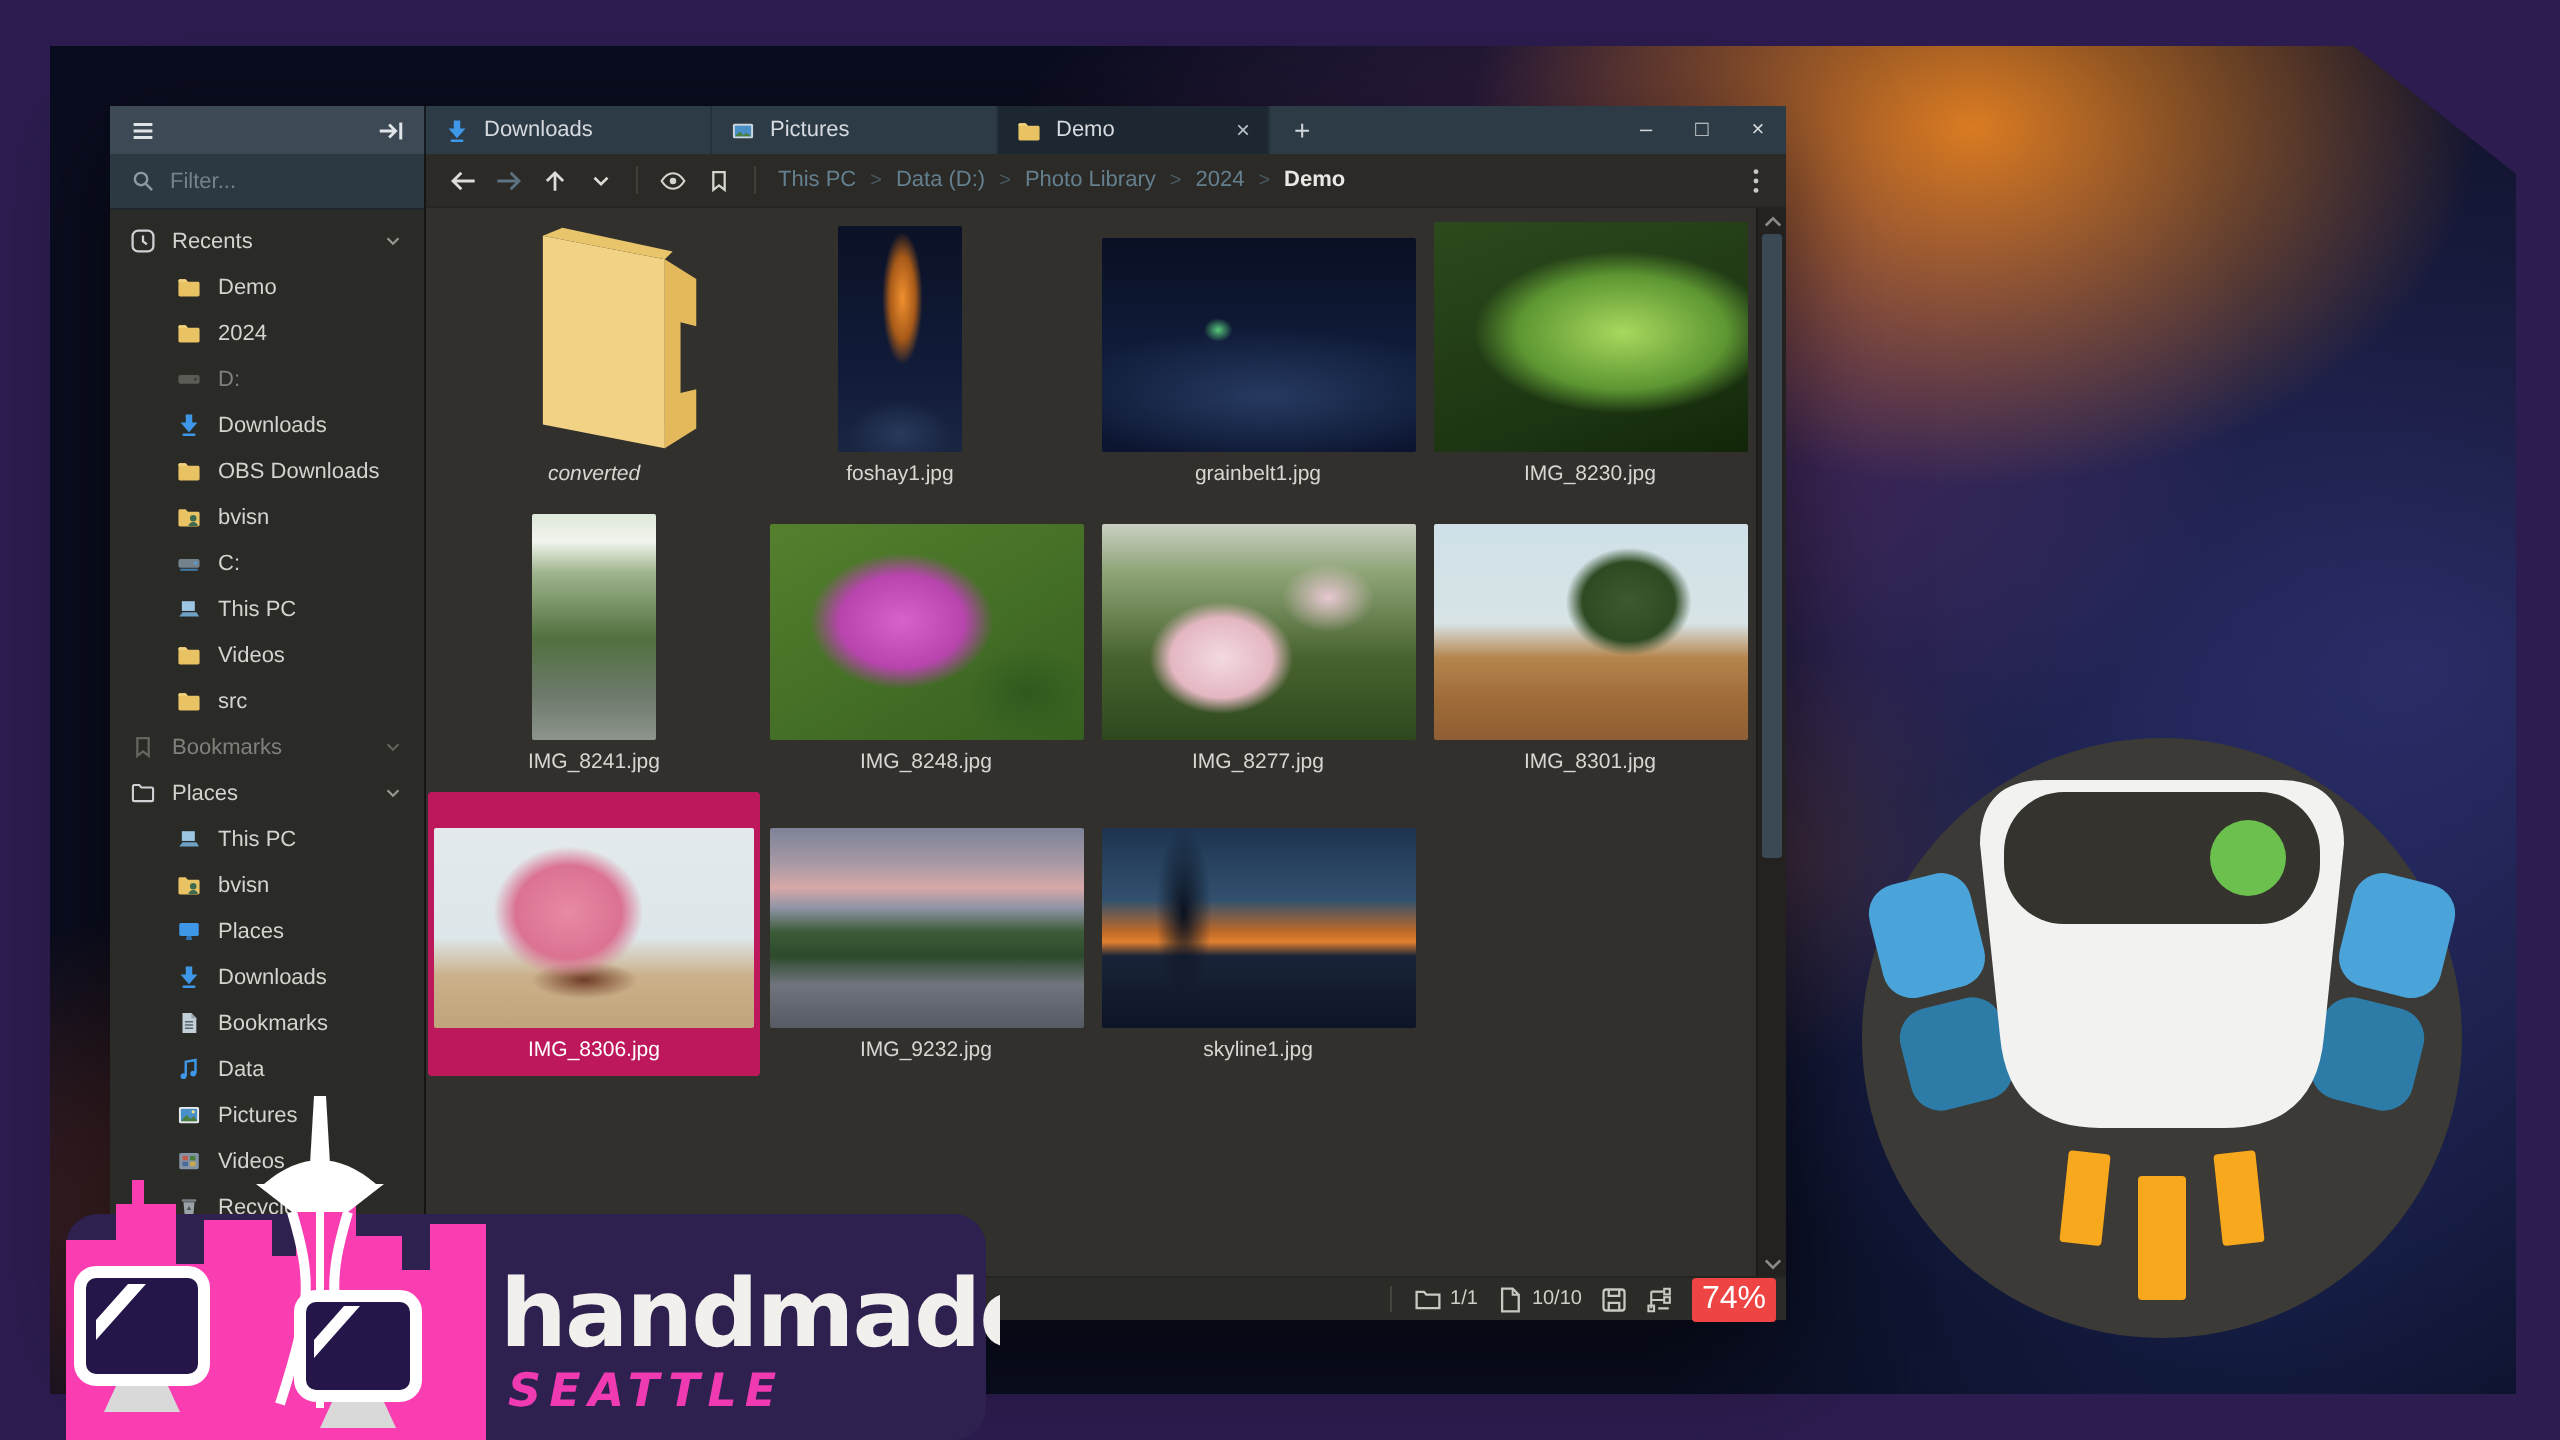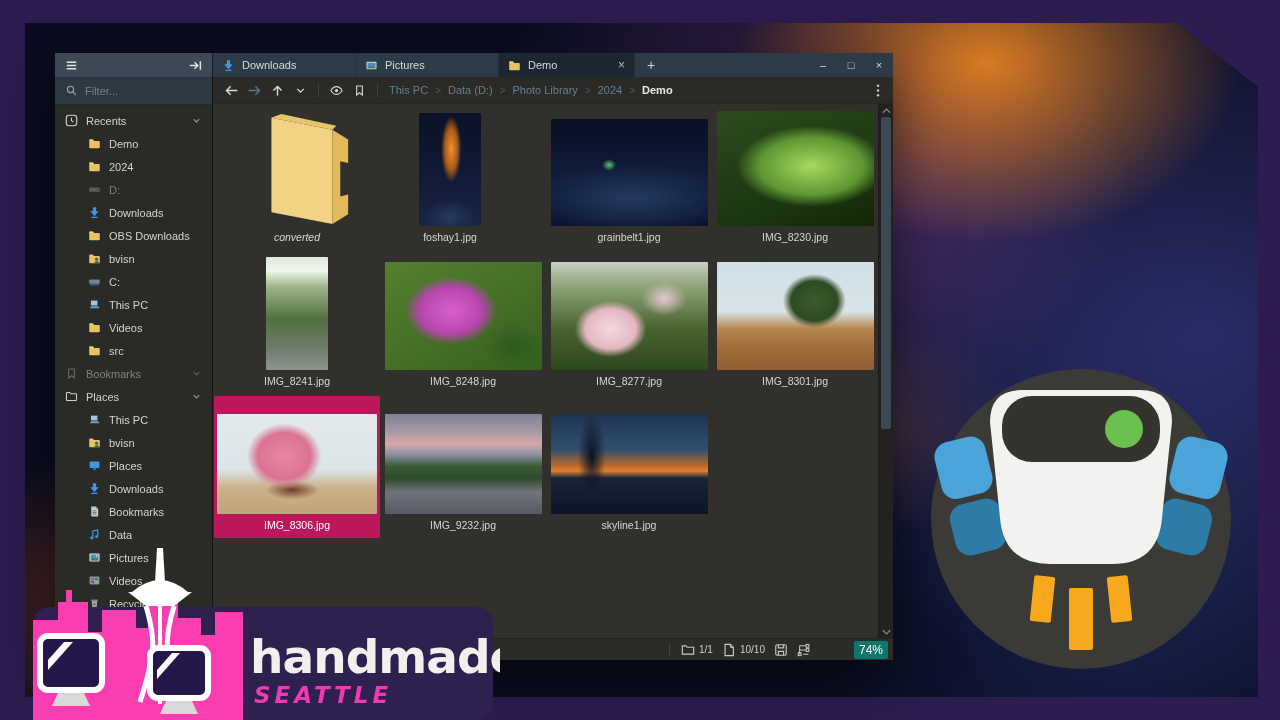--- a/index.html
+++ b/index.html
@@ -113,21 +113,21 @@
   .sb-chev{position:absolute;left:0;width:100%;height:12px;display:flex;align-items:center;justify-content:center;color:#8c8a84;}
   .sb-chev svg{width:9px;height:7px;}
   .sb-thumb{position:absolute;left:2px;top:13px;width:10px;height:312px;background:#3b4955;border-radius:2px;}
   
   .statusbar{position:absolute;left:158px;top:585px;width:680px;height:22px;background:#2b2b28;
     border-top:1px solid #242420;box-sizing:border-box;display:flex;align-items:center;justify-content:flex-end;
     gap:9px;padding:0 5px;color:#cfcec9;font-size:10px;}
   .stat-sep{width:1px;height:13px;background:#45433e;margin-right:2px;}
   .stat{display:flex;align-items:center;gap:4px;}
   .stat .ic{width:14px;height:14px;}
-  .mem-badge{background:#0f766e;color:#fff;border-radius:2px;padding:2px 5px;font-size:12px;margin-left:34px;}
+  .mem-badge{background:#ef4444;color:#fff;border-radius:2px;padding:2px 5px;font-size:16px;}
   
   .robot{position:absolute;left:928px;top:366px;width:306px;height:306px;}
   .hs-logo{position:absolute;left:30px;top:540px;width:470px;height:180px;}
   .ic svg,.tbtn svg,.sb-header svg,.filter svg,.srow svg,.kebab svg{width:100%;height:100%;display:block;}
 </style>
 </head>
 <body>
 
 <div class="nebula"></div>
 

